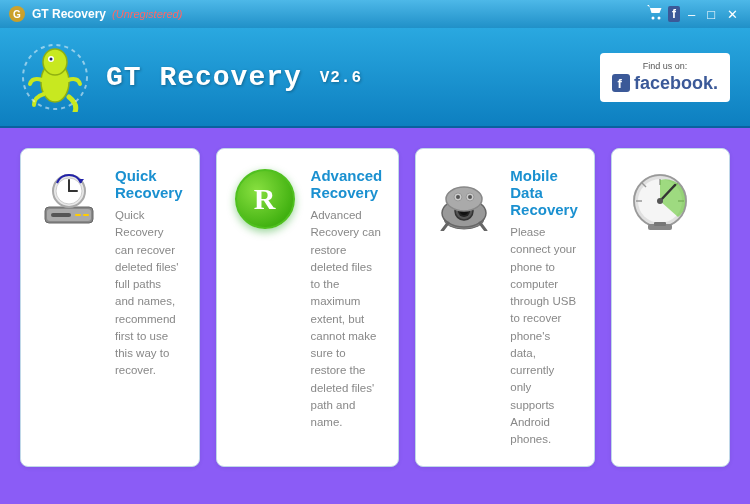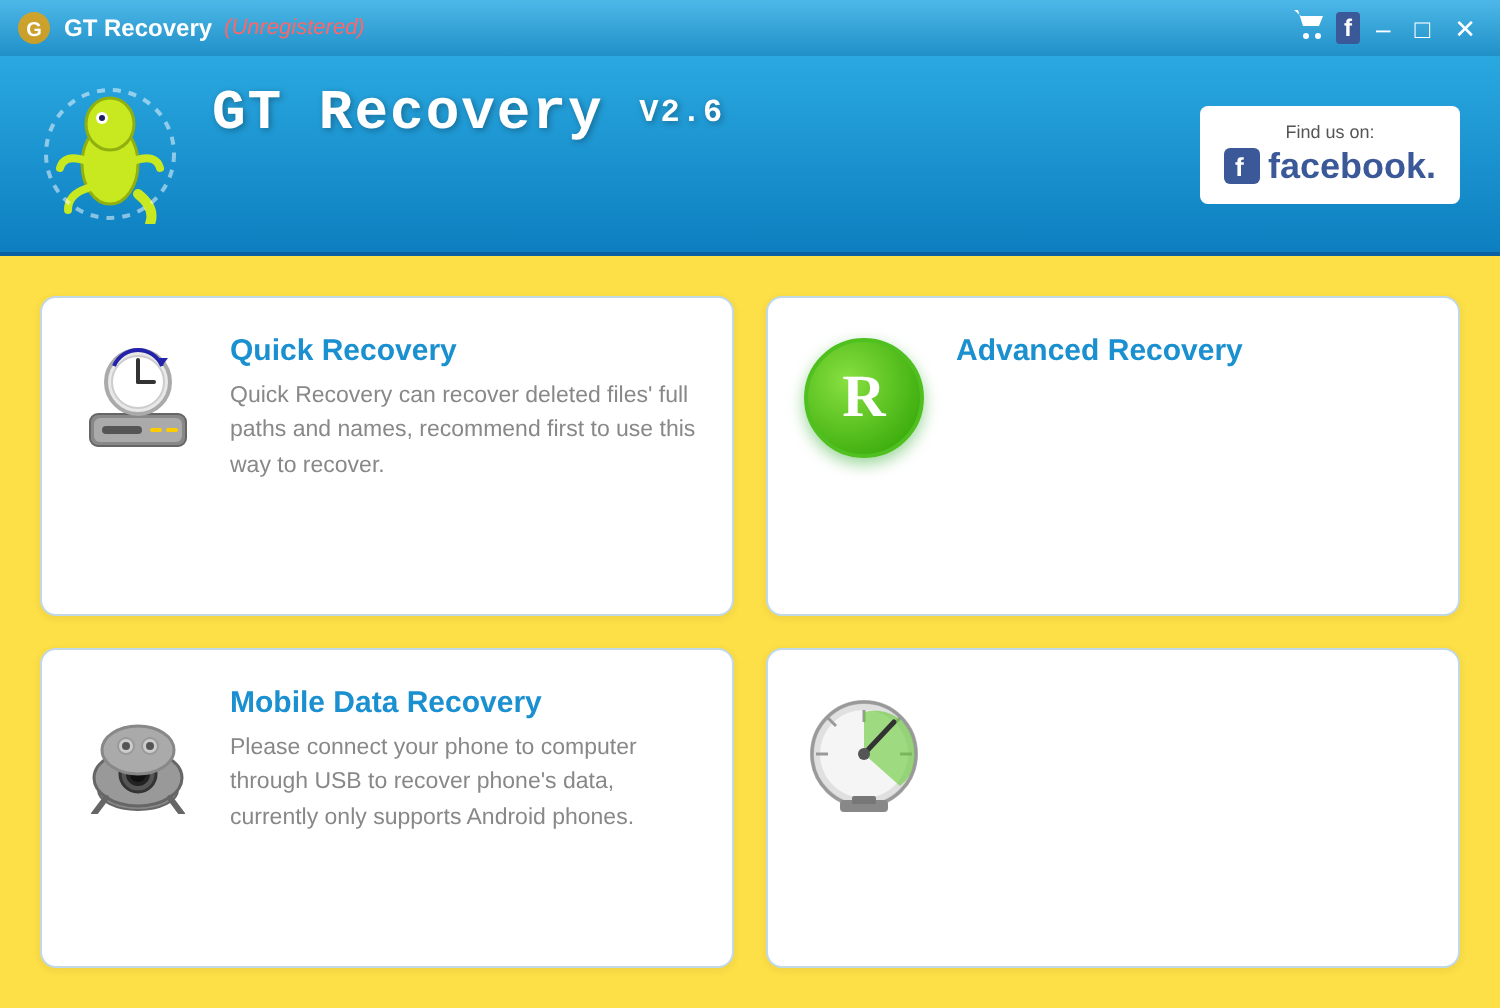--- a/index.html
+++ b/index.html
@@ -77,21 +77,21 @@
       background: linear-gradient(to bottom, #2aa8e0, #0d7fc0);
       height: 100px;
       display: flex;
       align-items: center;
       padding: 0 20px;
       justify-content: space-between;
       border-bottom: 2px solid #0a60a0;
     }
     .header-left {
       display: flex;
-      align-items: flex-start;
+      align-items: center;
       gap: 16px;
     }
     .gecko-icon {
       width: 70px;
       height: 70px;
       position: relative;
     }
     .header-title-block {}
     .header-title {
       font-size: 28px;
@@ -128,25 +128,25 @@
       color: #555;
     }
     .fb-name {
       font-size: 18px;
       font-weight: bold;
       color: #3b5998;
     }
 
     
     .main-content {
-      background: #fde047;
+      background: #8b5cf6;
       padding: 20px 20px;
       height: calc(504px - 28px - 100px);
       display: grid;
-      grid-template-columns: 1fr 1fr;
+      grid-template-columns: 1fr 1fr 1fr 1fr;
       grid-template-rows: 1fr 1fr;
       gap: 16px;
     }
 
     .card {
       background: white;
       border-radius: 8px;
       border: 1px solid #c0d8e8;
       padding: 18px 16px;
       display: flex;
@@ -293,20 +293,21 @@
       <div class="card-desc">Quick Recovery can recover deleted files' full paths and names, recommend first to use this way to recover.</div>
     </div>
   </div>
 
   <div class="card">
     <div class="card-icon">
       <div class="advanced-icon">R</div>
     </div>
     <div class="card-body">
       <div class="card-title">Advanced Recovery</div>
+      <div class="card-desc">Advanced Recovery can restore deleted files to the maximum extent, but cannot make sure to restore the deleted files' path and name.</div>
     </div>
   </div>
 
   <div class="card">
     <div class="card-icon">
       <svg width="60" height="64" viewBox="0 0 60 64">
 
         <ellipse cx="30" cy="52" rx="20" ry="10" fill="#888" stroke="#666" stroke-width="1"></ellipse>
         <ellipse cx="30" cy="46" rx="22" ry="14" fill="#999" stroke="#666" stroke-width="1.5"></ellipse>
 

